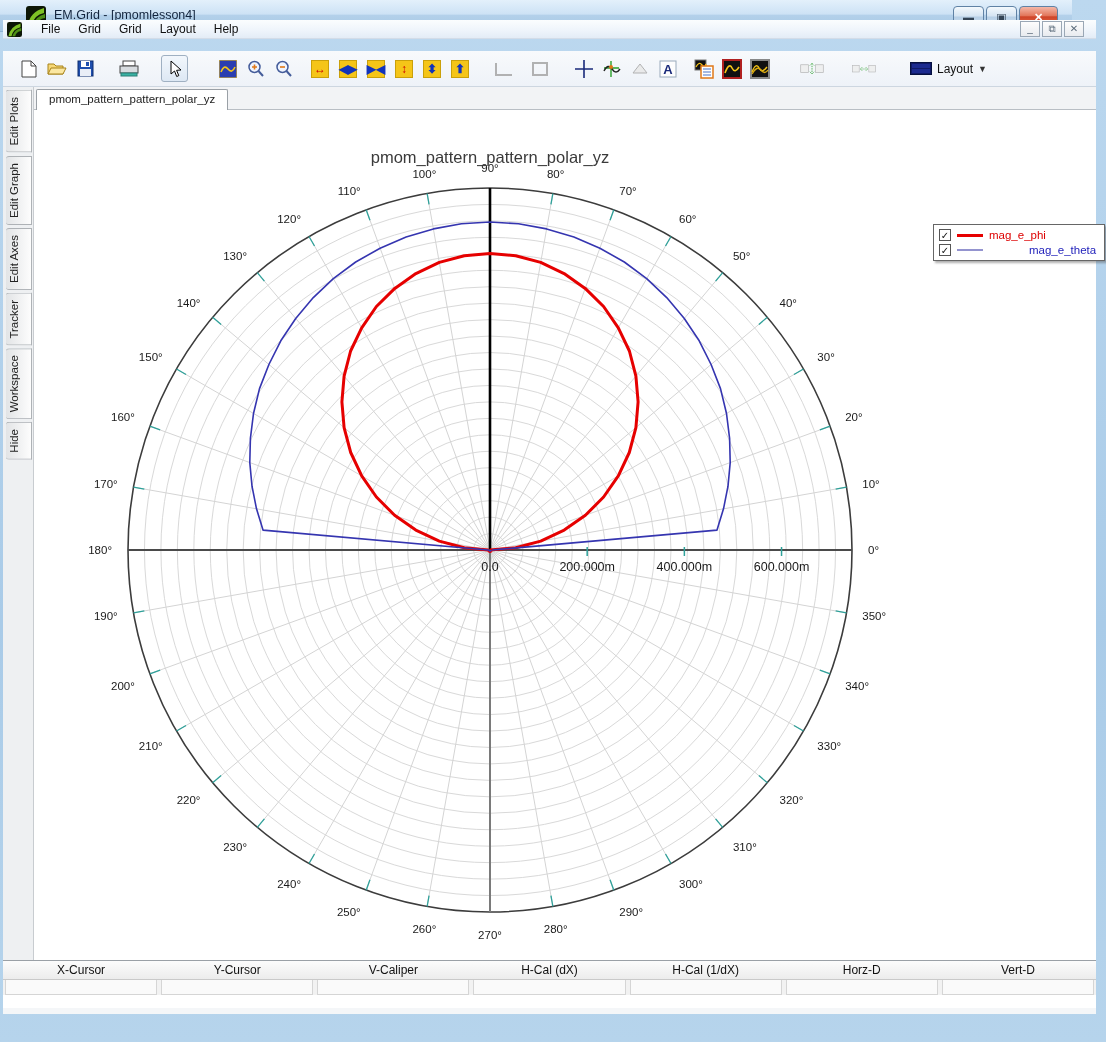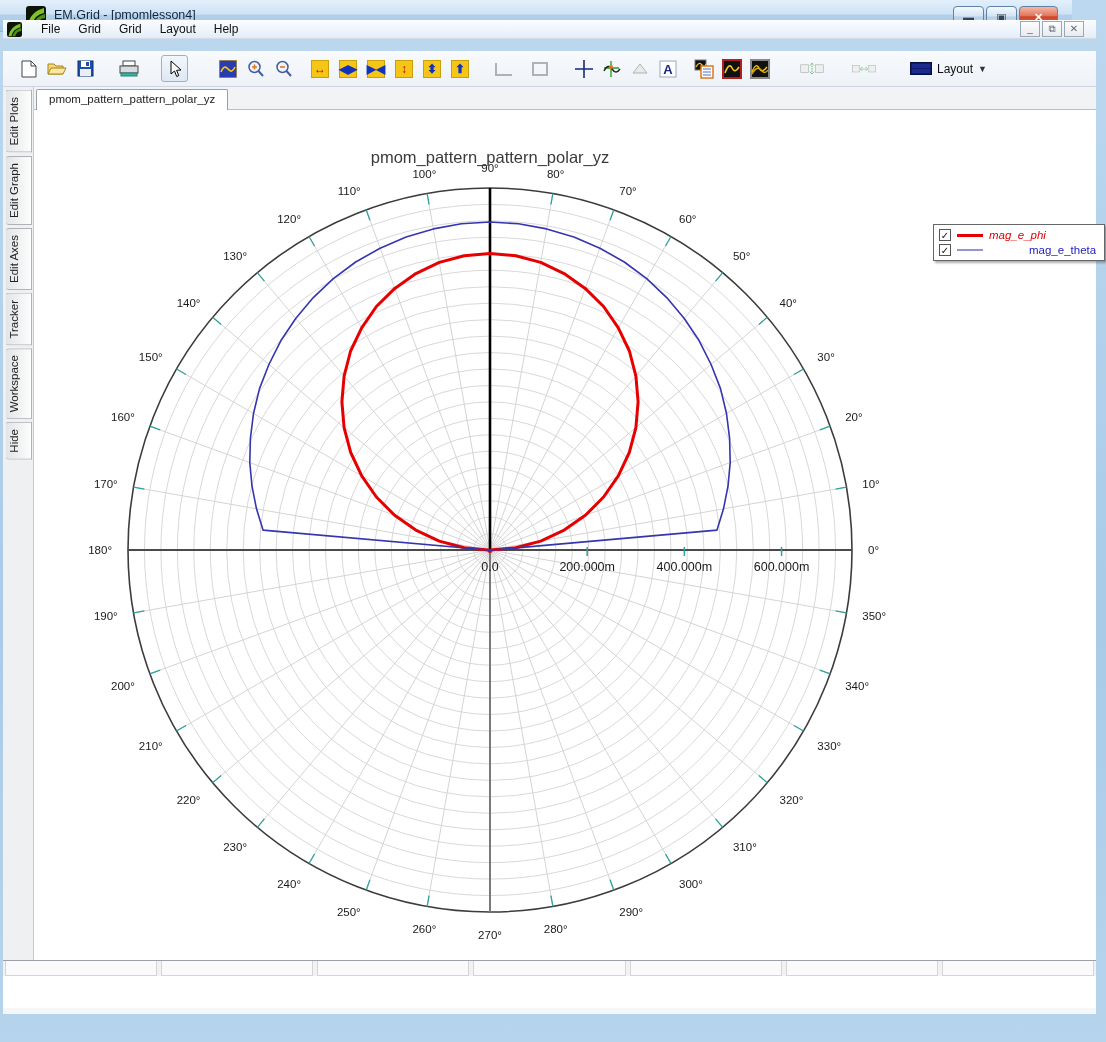--- a/index.html
+++ b/index.html
@@ -412,32 +412,41 @@
         <text x="811.2038106570734" y="580.2836141771027" text-anchor="start" font-size="11.5" fill="#1a1a1a">340°</text>
         <text x="828.2573306386146" y="509.6390111580997" text-anchor="start" font-size="11.5" fill="#1a1a1a">350°</text>
         <text x="456" y="53" text-anchor="middle" font-size="16.5" fill="#3a3a3a">pmom_pattern_pattern_polar_yz</text>
         <polyline points="456.0,440.0 481.7,437.8 506.7,431.1 530.2,420.1 551.4,405.3 569.6,387.0 584.3,365.9 595.3,342.5 601.9,317.6 604.1,291.9 601.9,266.2 595.4,241.0 584.3,217.8 569.6,196.5 551.2,178.4 530.1,163.6 506.7,152.4 481.7,145.7 456.0,143.6 430.3,145.7 405.3,152.4 381.9,163.6 360.8,178.4 342.4,196.5 327.7,217.8 316.6,241.0 310.1,266.2 307.9,291.9 310.1,317.6 316.7,342.5 327.7,365.9 342.4,387.0 360.6,405.3 381.8,420.1 405.3,431.1 430.3,437.8 454.1,440.0 454.5,440.1 454.6,440.3 454.6,440.4 454.6,440.5 454.7,440.6 454.7,440.7 454.8,440.8 454.9,440.9 455.0,441.0 455.1,441.1 455.2,441.2 455.3,441.3 455.4,441.3 455.5,441.4 455.6,441.4 455.7,441.4 455.9,441.5 456.0,441.5 456.1,441.5 456.3,441.4 456.4,441.4 456.5,441.4 456.6,441.3 456.7,441.3 456.8,441.2 456.9,441.1 457.0,441.0 457.1,440.9 457.2,440.8 457.3,440.7 457.3,440.6 457.4,440.5 457.4,440.4 457.4,440.3 457.5,440.1" fill="none" stroke="#e60000" stroke-width="3" stroke-linejoin="round"></polyline>
         <polyline points="457.9,440.0 683.0,420.1 689.5,398.8 694.0,376.2 696.2,352.6 695.6,328.3 692.5,303.5 686.5,278.6 677.1,254.5 665.2,230.8 650.3,208.5 632.7,187.6 612.7,168.6 590.3,152.0 565.9,138.2 539.9,126.9 512.6,118.9 484.5,113.7 456.0,112.0 427.5,113.7 399.4,118.9 372.1,126.9 346.1,138.2 321.7,152.0 299.3,168.6 279.3,187.6 261.7,208.5 246.8,230.8 234.9,254.5 225.5,278.6 219.5,303.5 216.4,328.3 215.8,352.6 218.0,376.2 222.5,398.8 229.0,420.1 454.1,440.0 455.0,440.1 455.0,440.2 455.1,440.3 455.1,440.3 455.1,440.4 455.2,440.5 455.2,440.6 455.3,440.6 455.3,440.7 455.4,440.7 455.4,440.8 455.5,440.8 455.6,440.9 455.7,440.9 455.7,440.9 455.8,441.0 455.9,441.0 456.0,441.0 456.1,441.0 456.2,441.0 456.3,440.9 456.3,440.9 456.4,440.9 456.5,440.8 456.6,440.8 456.6,440.7 456.7,440.7 456.7,440.6 456.8,440.6 456.8,440.5 456.9,440.4 456.9,440.3 456.9,440.3 457.0,440.2 457.0,440.1" fill="none" stroke="#3535b0" stroke-width="1.6" stroke-linejoin="round"></polyline>
       </svg>
     <div class="legend" id="legend">
         <div class="lrow">
           <span class="lchk">✓</span>
           <span class="lline" style="border-top: 3px solid rgb(230, 0, 0);"></span>
-          <span class="llab" style="color: rgb(221, 0, 0); font-style: italic;">mag_e_phi</span>
+          <span class="llab" style="color: rgb(221, 0, 0);">mag_e_phi</span>
         </div>
         <div class="lrow">
           <span class="lchk">✓</span>
           <span class="lline" style="border-top: 2px solid rgb(148, 148, 207);"></span>
           <span class="llab" style="color: rgb(35, 35, 187); margin-left: 40px;">mag_e_theta</span>
         </div>
       </div>
   </div>
 </div>
 
 <div class="cursorbar">
+  <div class="clabels">
+    <span>X-Cursor</span>
+    <span>Y-Cursor</span>
+    <span>V-Caliper</span>
+    <span>H-Cal (dX)</span>
+    <span>H-Cal (1/dX)</span>
+    <span>Horz-D</span>
+    <span>Vert-D</span>
+  </div>
   <div class="cvals">
     <span></span>
     <span></span>
     <span></span>
     <span></span>
     <span></span>
     <span></span>
     <span></span>
   </div>
 </div>

